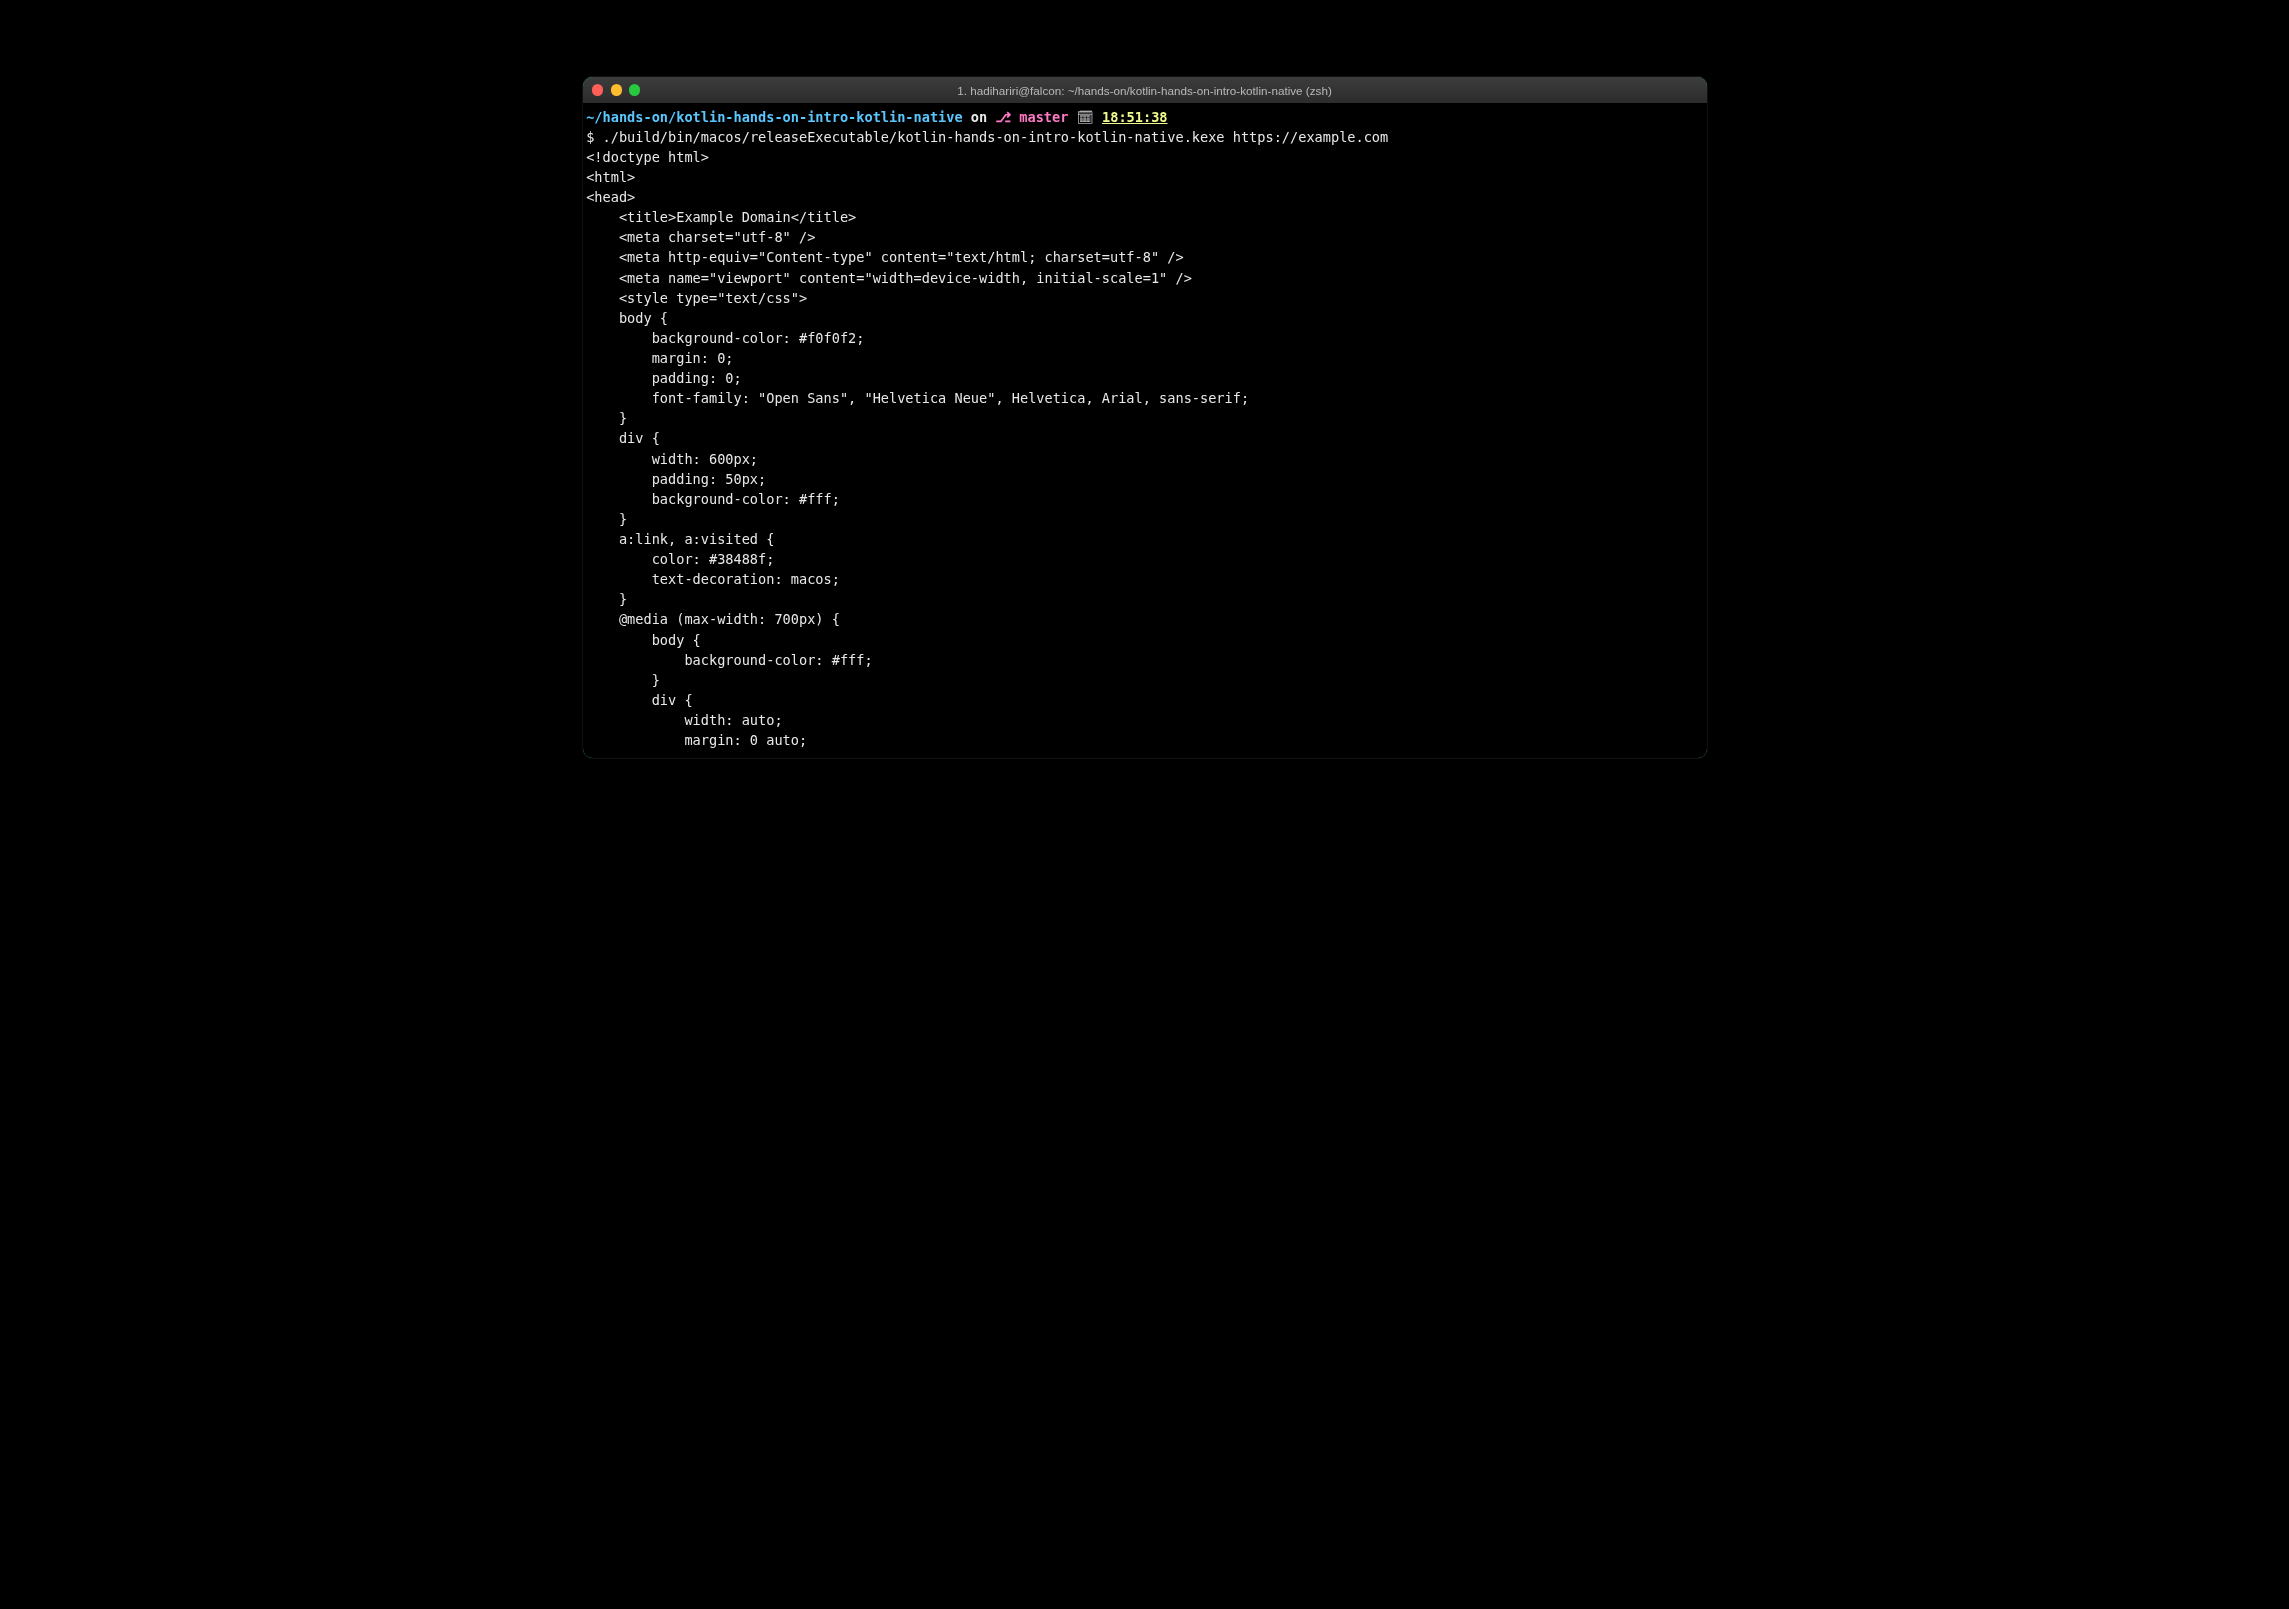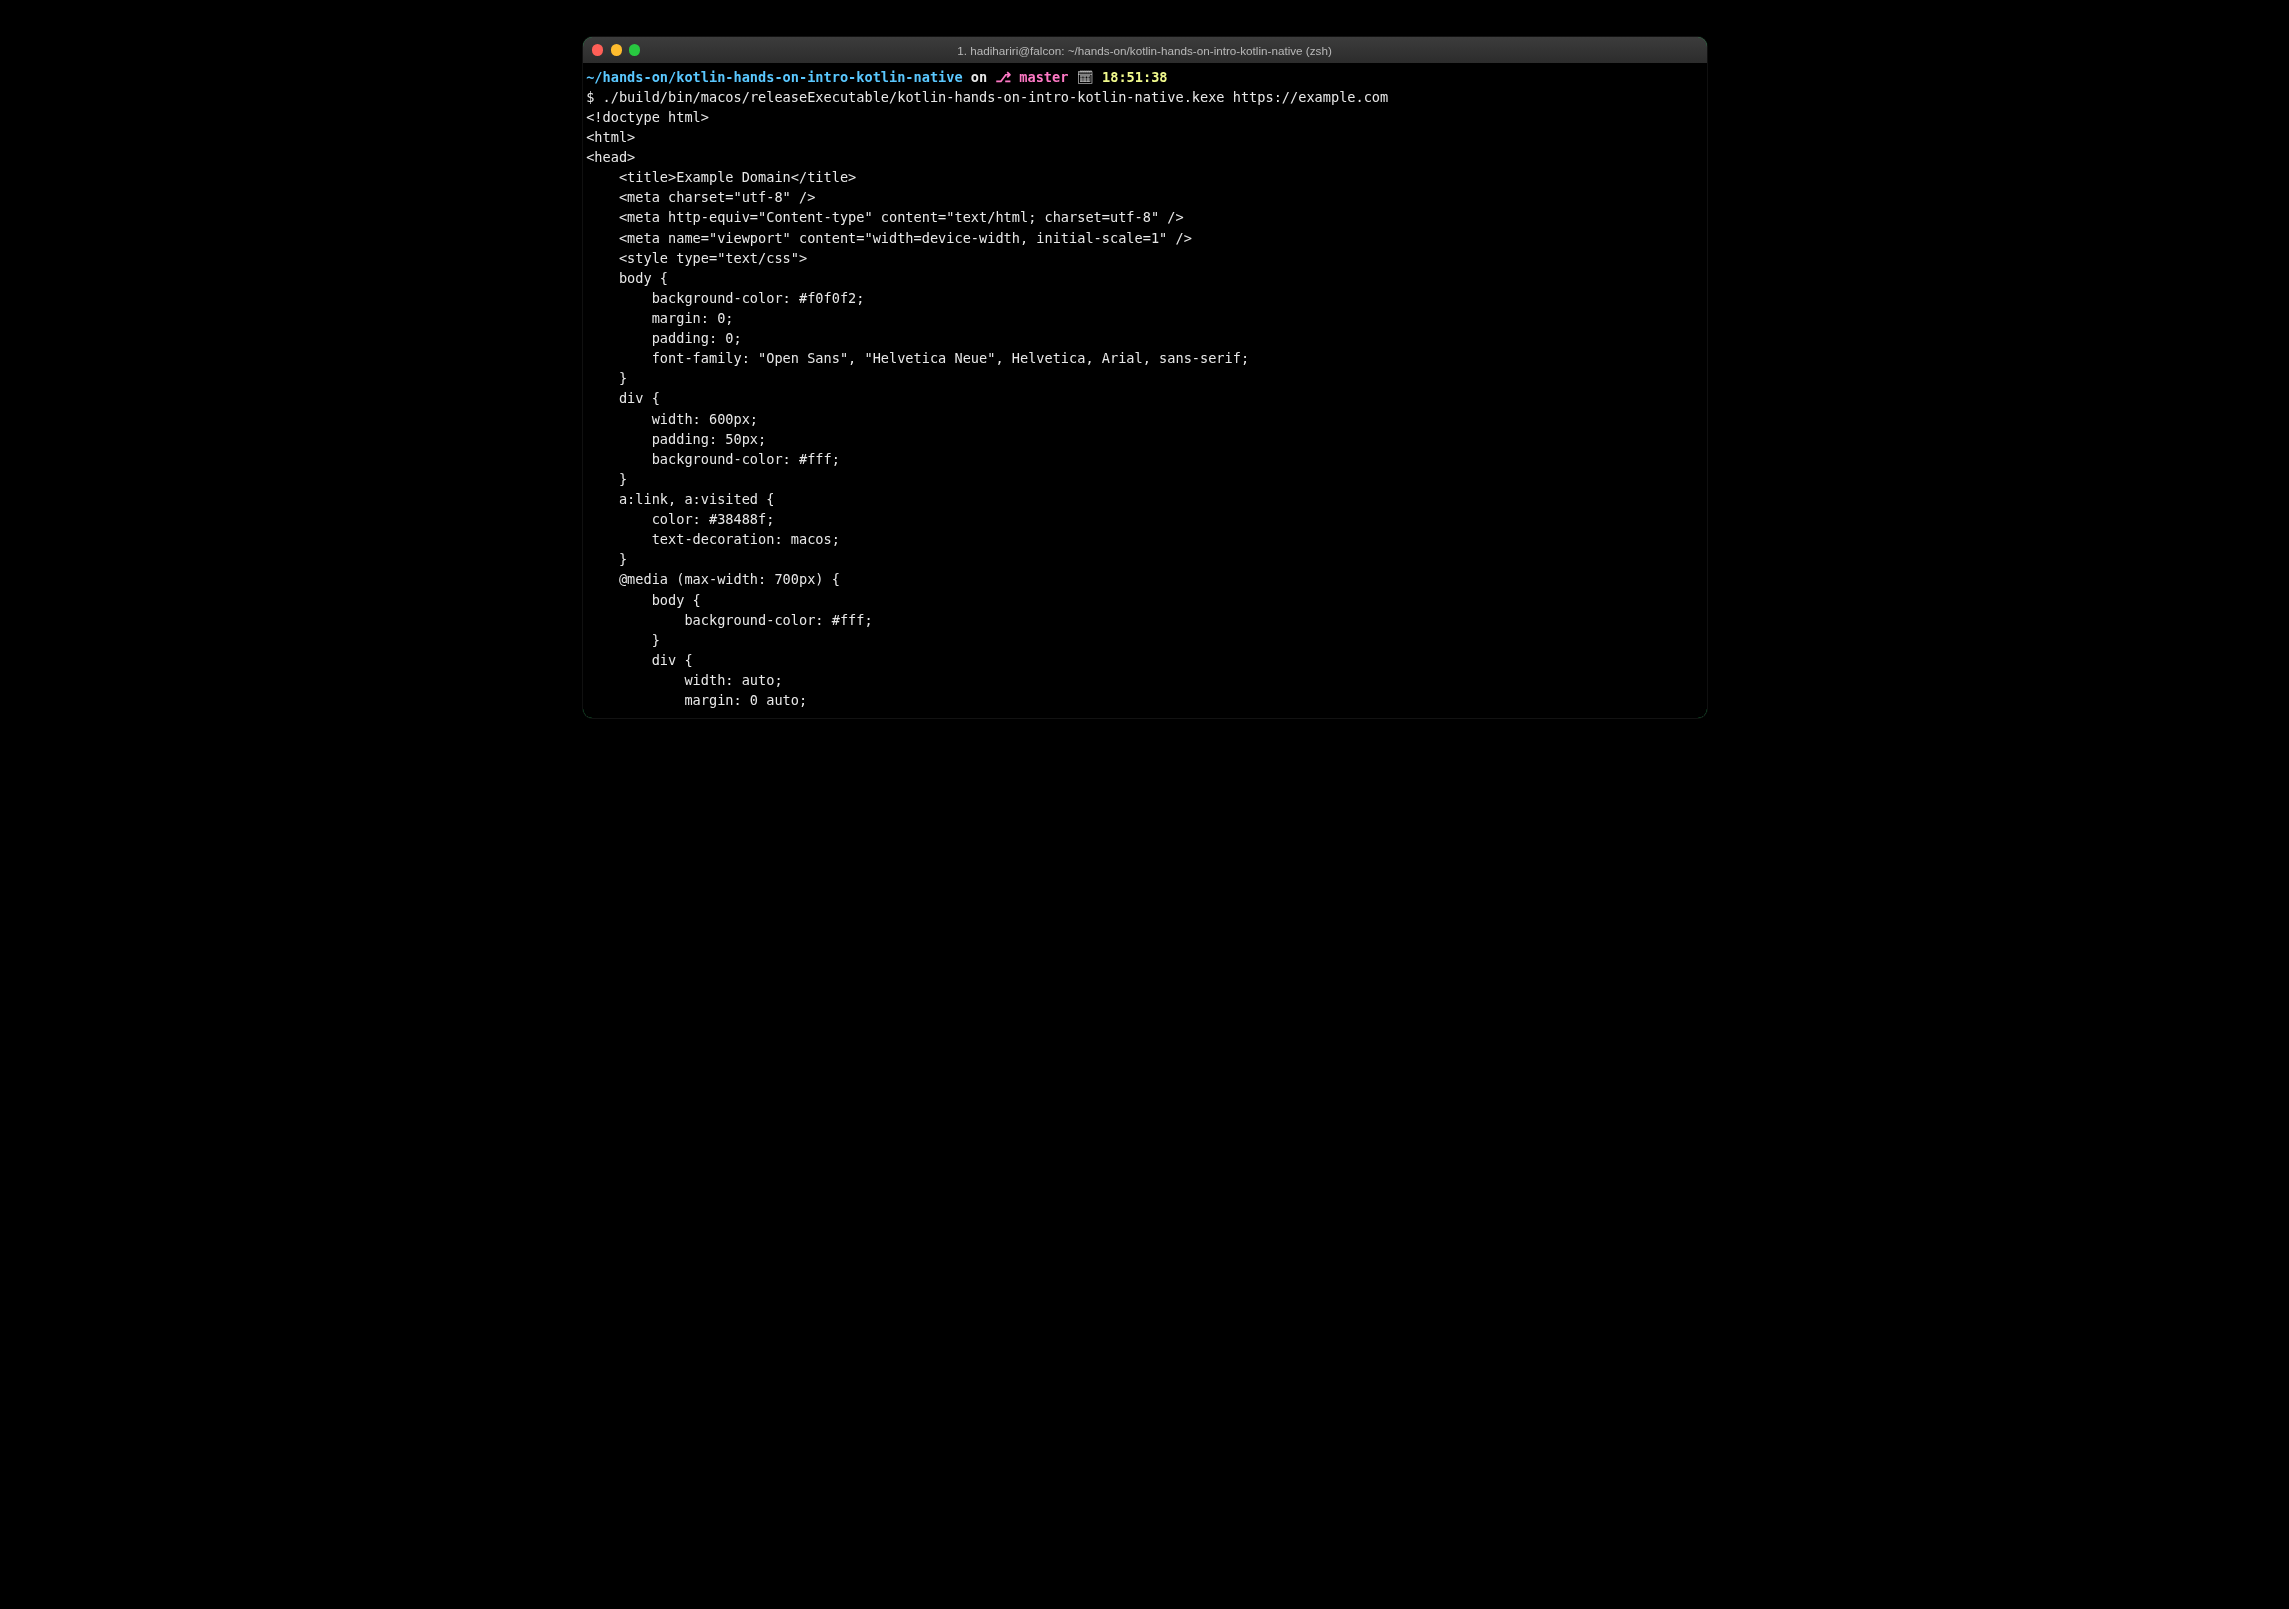--- a/index.html
+++ b/index.html
@@ -17,20 +17,21 @@
       padding: 37px 47px;
       min-height: 100vh;
     }
     .terminal-window {
       background-color: #22c55e;
       border-radius: 9.4px;
       overflow: hidden;
       width: 100%;
       max-width: 1124px;
       box-shadow: 0 0 0 0.9px rgba(255,255,255,0.07);
+      margin-top: 40px;
     }
     .title-bar {
       background: linear-gradient(to bottom, #3c3c3c, #2c2c2c);
       height: 26px;
       display: flex;
       align-items: center;
       padding: 0 9.4px;
       position: relative;
     }
     .traffic-lights {
@@ -65,21 +66,21 @@
     }
     .prompt-line {
       white-space: pre;
       font-weight: bold;
     }
     .path-seg { color: #5ac8ff; font-weight: bold; }
     .on-text { color: #e8e8e8; font-weight: bold; }
     .branch-icon { color: #ff79c6; font-weight: bold; }
     .branch-name { color: #ff79c6; font-weight: bold; }
     .time-icon { color: #e8e8e8; font-weight: normal; }
-    .time-text { color: #f1fa8c; font-weight: bold; }
+    .time-text { color: #f1fa8c; font-weight: bold; text-decoration: underline; }
     .command-line {
       white-space: pre;
       color: #e8e8e8;
     }
     .dollar { color: #e8e8e8; }
     .output-line {
       white-space: pre;
       color: #e8e8e8;
     }
   </style>

